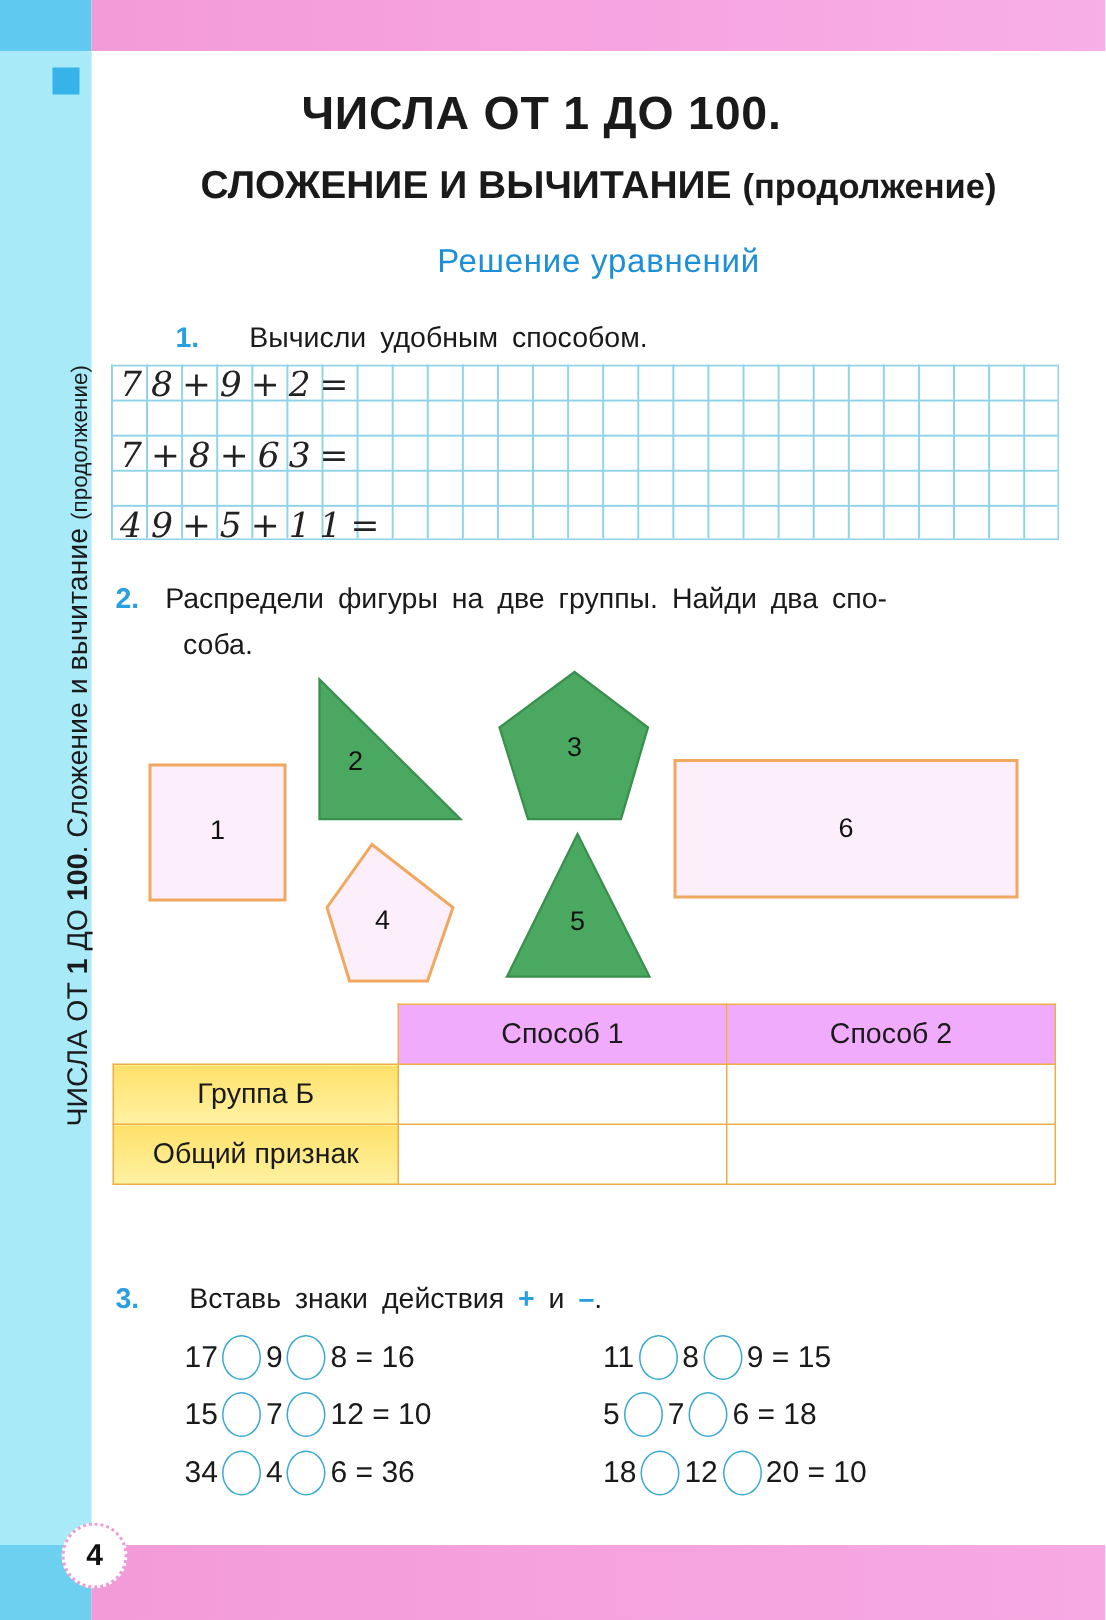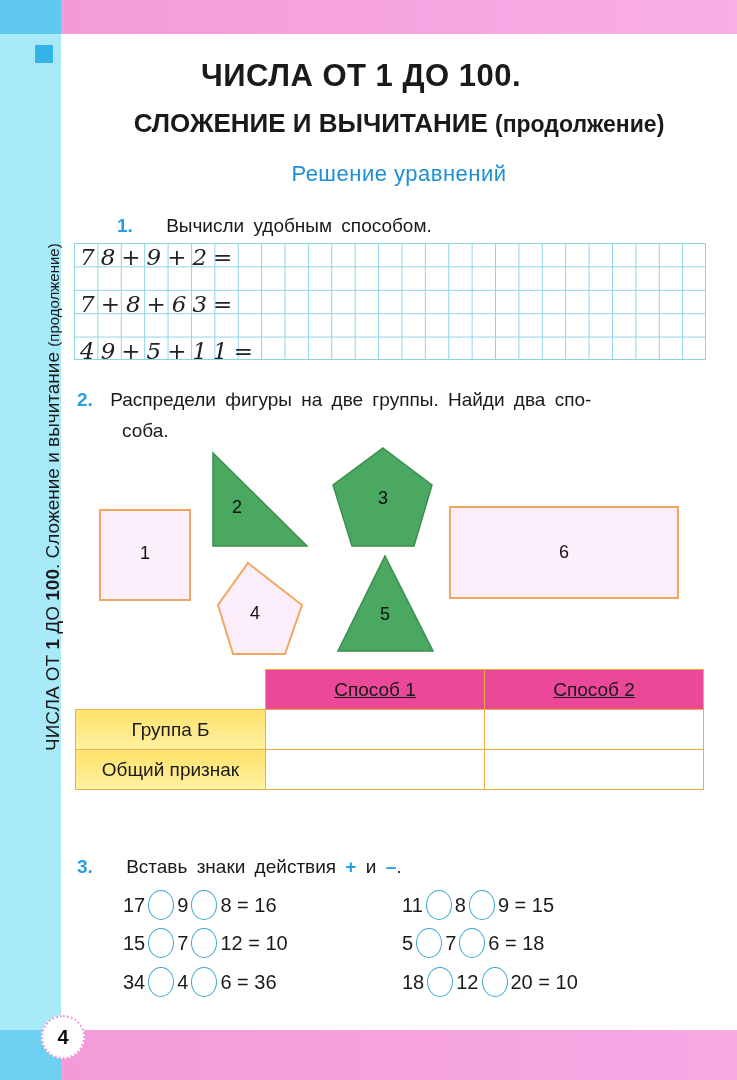--- a/index.html
+++ b/index.html
@@ -24,21 +24,21 @@
     background-image:
       linear-gradient(to right, #8fd3e6 1px, transparent 1px),
       linear-gradient(to bottom, #8fd3e6 1px, transparent 1px);
     background-size:23.4px 23.4px;
     border-right:1px solid #8fd3e6; border-bottom:1px solid #8fd3e6; box-sizing:border-box; }
   .hw { font-family:"DejaVu Serif", serif; font-style:italic; font-size:23px; color:#222; letter-spacing:6px; white-space:nowrap; }
   .shape-label { font-size:18px; color:#111; }
   table.groups { border-collapse:collapse; position:absolute; left:75px; top:669px; }
   table.groups td { border:1.5px solid #eeae45; height:39px; font-size:19px; text-align:center; padding:0; }
   table.groups td.empty-corner { border:none; background:transparent; }
-  table.groups td.head { background:#ec4899; width:218px;text-decoration:underline; }
+  table.groups td.head { background:#f0abfc; width:218px; }
   table.groups td.label { background:linear-gradient(180deg,#ffe16a 0%,#fff2a3 100%); width:189px; }
   table.groups td.cell { background:#fff; }
   .eq { font-size:20px; white-space:nowrap; display:flex; align-items:center; }
   .eq .n { display:inline-block; }
   .oval { display:inline-block; width:26px; height:30px; border:1.5px solid #3aa9cf; border-radius:50%; margin:0 3px; box-sizing:border-box; }
   .page-num { left:41px; top:1015px; width:44px; height:44px; border-radius:50%; background:#fff; border:2px dotted #f09ad8; box-sizing:border-box; display:flex; align-items:center; justify-content:center; font-weight:bold; font-size:20px; color:#111; }
   .sign-blue { color:#2a9fe0; font-weight:bold; }
 </style>
 </head>
 <body>

